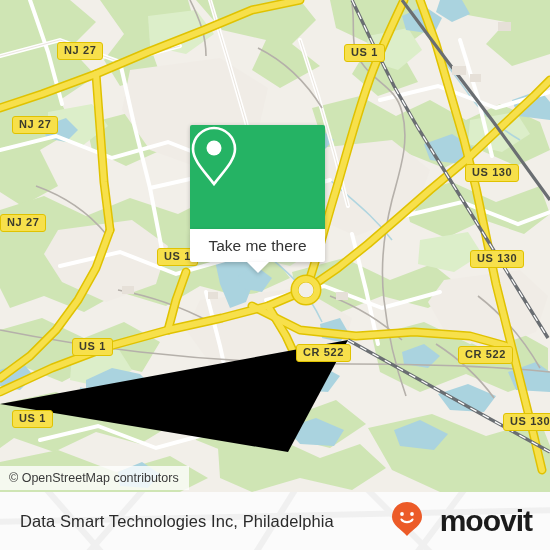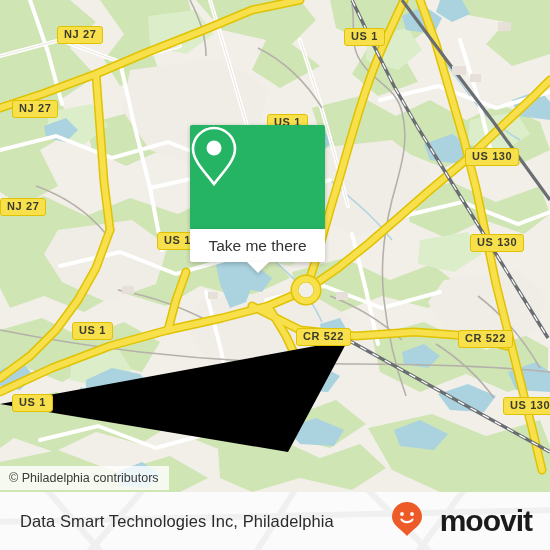--- a/index.html
+++ b/index.html
@@ -22,20 +22,21 @@
     border-radius:3px;
     color:#3b3b2e;
     font-size:11px;
     font-weight:bold;
     letter-spacing:.6px;
     padding:1px 6px 2px 6px;
     line-height:13px;
     white-space:nowrap;
     box-sizing:border-box;
     font-family:"Liberation Sans","DejaVu Sans",sans-serif;
+    margin-top:16px;
   }
 
   
   #attribution{
     position:absolute;left:0;top:466px;
     background:rgba(255,255,255,.78);
     font-size:12.5px;color:#3a3a3a;
     padding:5px 10px 5px 9px;
     line-height:14px;
     white-space:nowrap;
@@ -293,21 +294,21 @@
         <div class="shield" style="left: 157px; top: 232px;">US 1</div>
         <div class="shield" style="left: 72px; top: 322px;">US 1</div>
         <div class="shield" style="left: 12px; top: 394px;">US 1</div>
         <div class="shield" style="left: 465px; top: 148px;">US 130</div>
         <div class="shield" style="left: 470px; top: 234px;">US 130</div>
         <div class="shield" style="left: 503px; top: 397px;">US 130</div>
         <div class="shield" style="left: 296px; top: 328px;">CR 522</div>
         <div class="shield" style="left: 458px; top: 330px;">CR 522</div>
       </div>
 
-    <div id="attribution">© Philadelphia contributors</div>
+    <div id="attribution">© OpenStreetMap contributors</div>
 
     <div id="popup">
       <div id="popup-body">
         <span>
           <svg width="48" height="62" viewBox="0 0 48 62" xmlns="http://www.w3.org/2000/svg">
             <path d="M24 3 C12.4 3 3 12.4 3 24 C3 36 16 48 24 59 C32 48 45 36 45 24 C45 12.4 35.6 3 24 3 Z" fill="none" stroke="#ffffff" stroke-width="2.6"></path>
             <circle cx="24" cy="23" r="7.5" fill="#ffffff"></circle>
           </svg>
         </span>
       </div>

